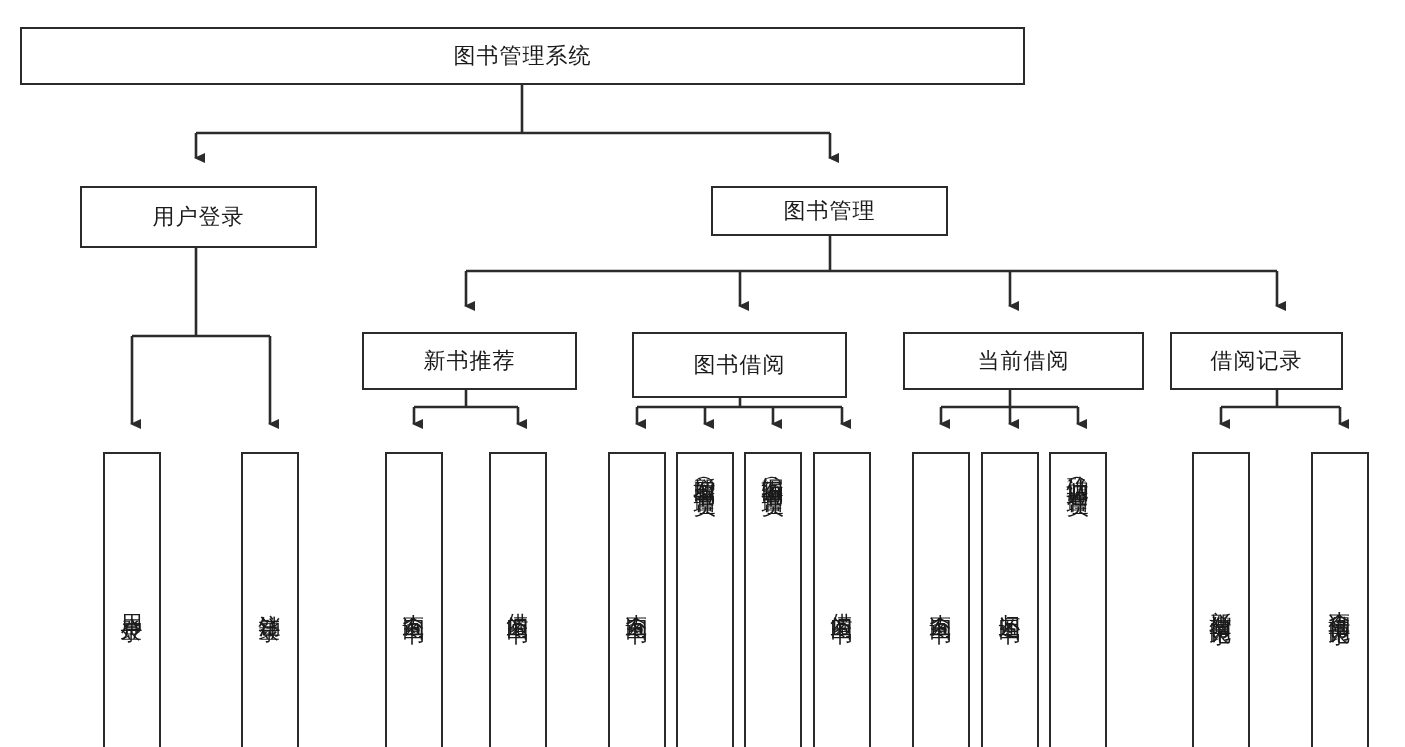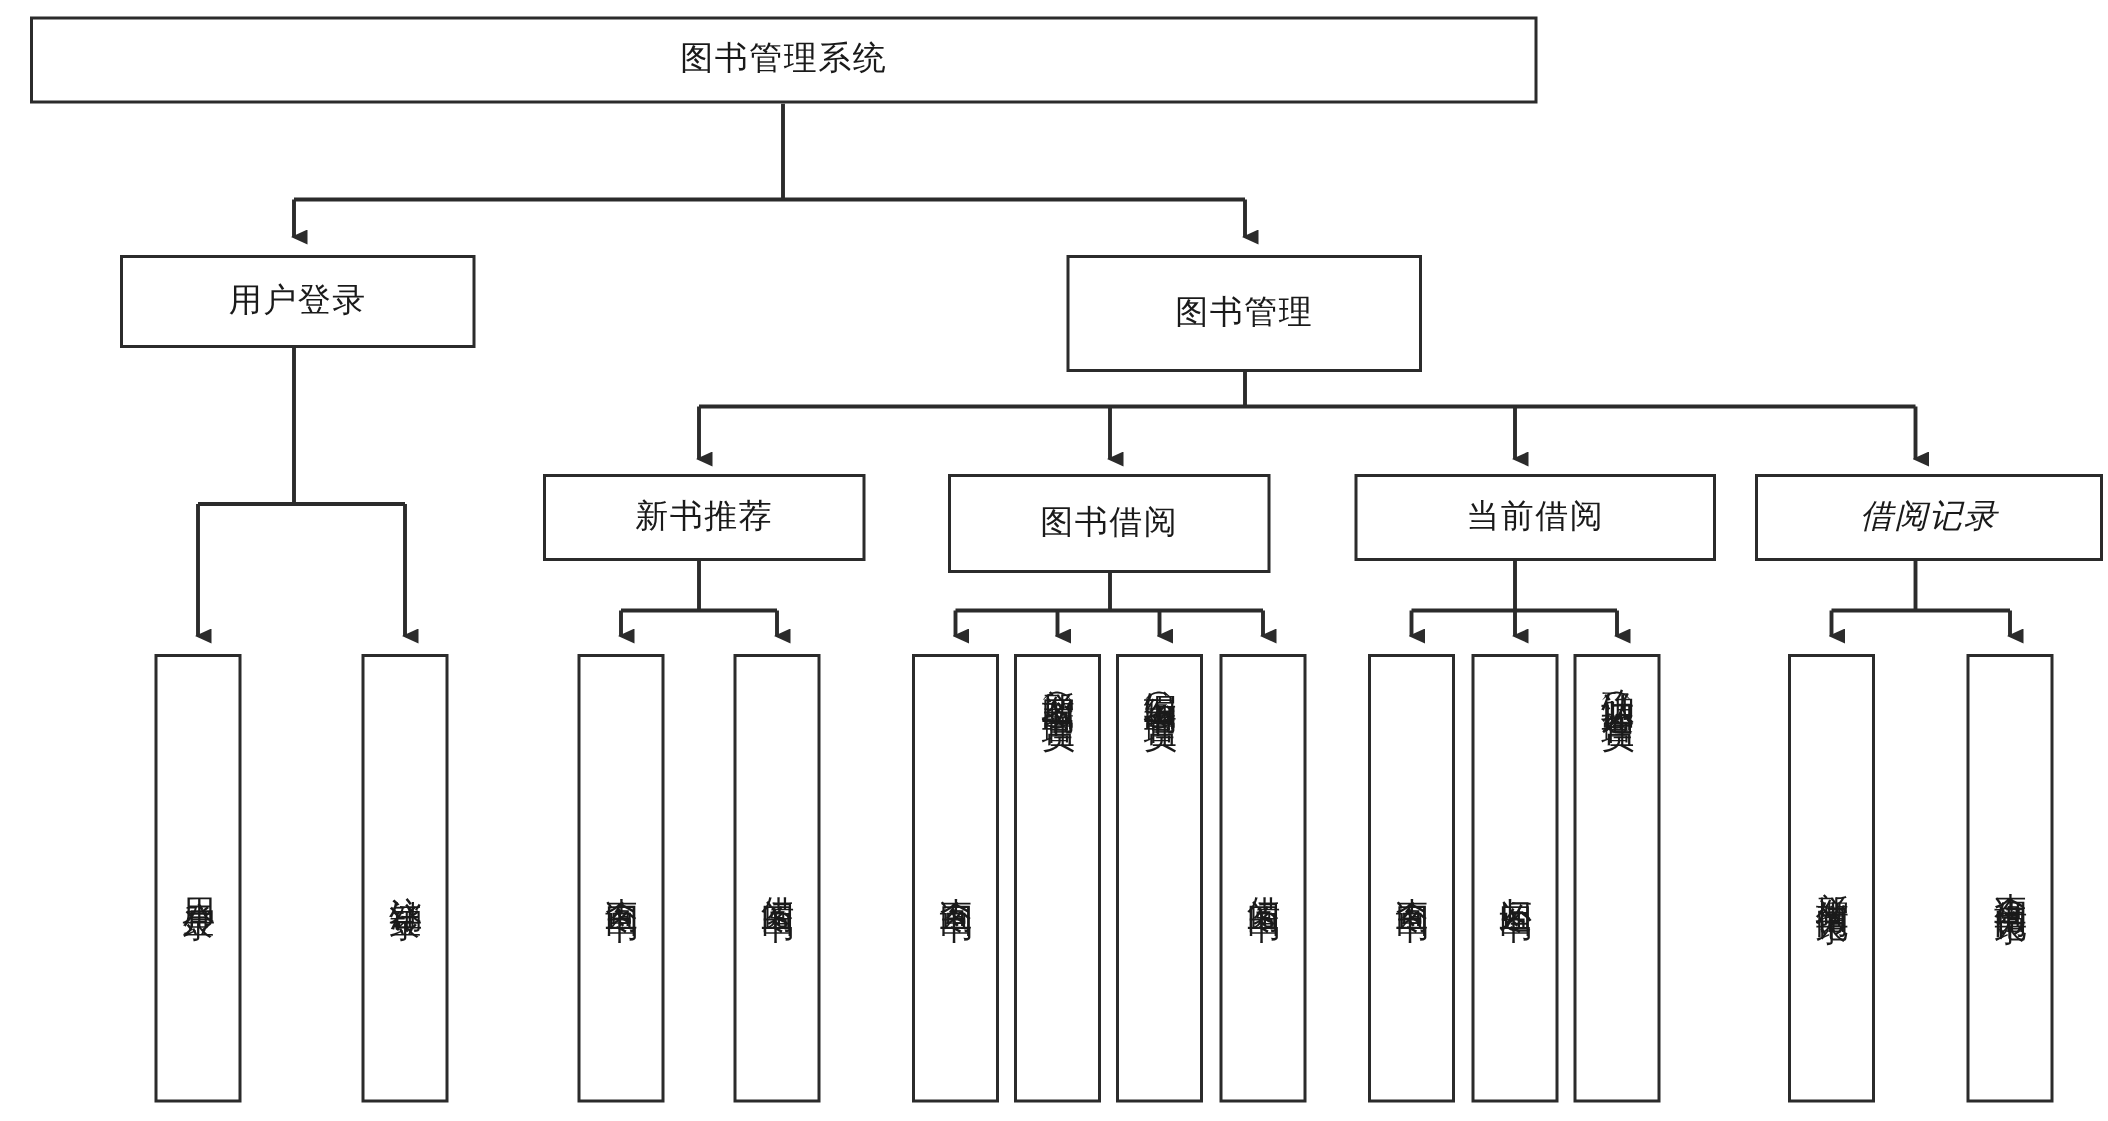--- a/index.html
+++ b/index.html
@@ -27,20 +27,21 @@
   }
   .node {
     position: absolute;
     box-sizing: border-box;
     border: 2px solid #2b2b2b;
     background: #ffffff;
     display: flex;
     align-items: center;
     justify-content: center;
     color: #1a1a1a;
+    margin-top: 16px;
   }
   .node-label {
     display: block;
     text-align: center;
     line-height: 1.12;
     white-space: pre-line;
   }
   .node.horiz .node-label {
     font-size: 22px;
     letter-spacing: 1px;
@@ -124,34 +125,34 @@
     </g>
   </svg>
 
   <div class="node horiz" style="left:20px; top:11px; width:1005px; height:58px;">
     <span class="node-label">图书管理系统</span>
   </div>
 
   <div class="node horiz" style="left:80px; top:170px; width:237px; height:62px;">
     <span class="node-label">用户登录</span>
   </div>
-  <div class="node horiz" style="left:711px; top:170px; width:237px; height:78px;">
+  <div class="node horiz" style="left:711px; top:170px; width:237px; height:50px;">
     <span class="node-label">图书管理</span>
   </div>
 
   <div class="node horiz" style="left:362px; top:316px; width:215px; height:58px;">
     <span class="node-label">新书推荐</span>
   </div>
   <div class="node horiz" style="left:632px; top:316px; width:215px; height:66px;">
     <span class="node-label">图书借阅</span>
   </div>
   <div class="node horiz" style="left:903px; top:316px; width:241px; height:58px;">
     <span class="node-label">当前借阅</span>
   </div>
-  <div class="node horiz" style="left:1170px; top:316px; width:232px; height:58px;font-style:italic;">
+  <div class="node horiz" style="left:1170px; top:316px; width:173px; height:58px;">
     <span class="node-label">借阅记录</span>
   </div>
 
   <div class="node vert mid" style="left:103px; top:436px; width:58px; height:299px;">
     <span class="node-label">用户登录</span>
   </div>
   <div class="node vert mid" style="left:241px; top:436px; width:58px; height:299px;">
     <span class="node-label">注销登录</span>
   </div>
 

